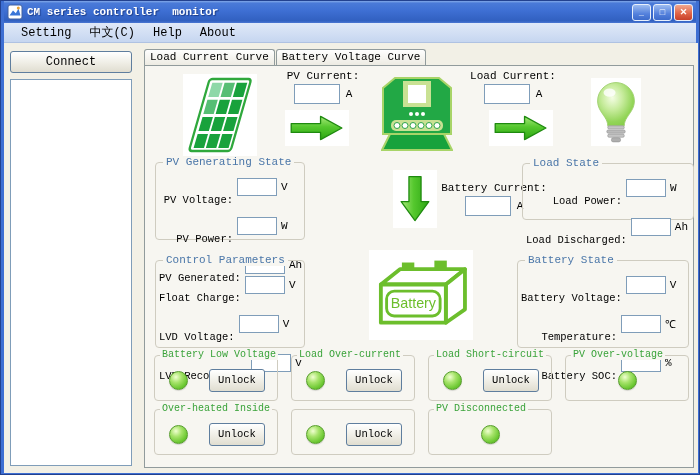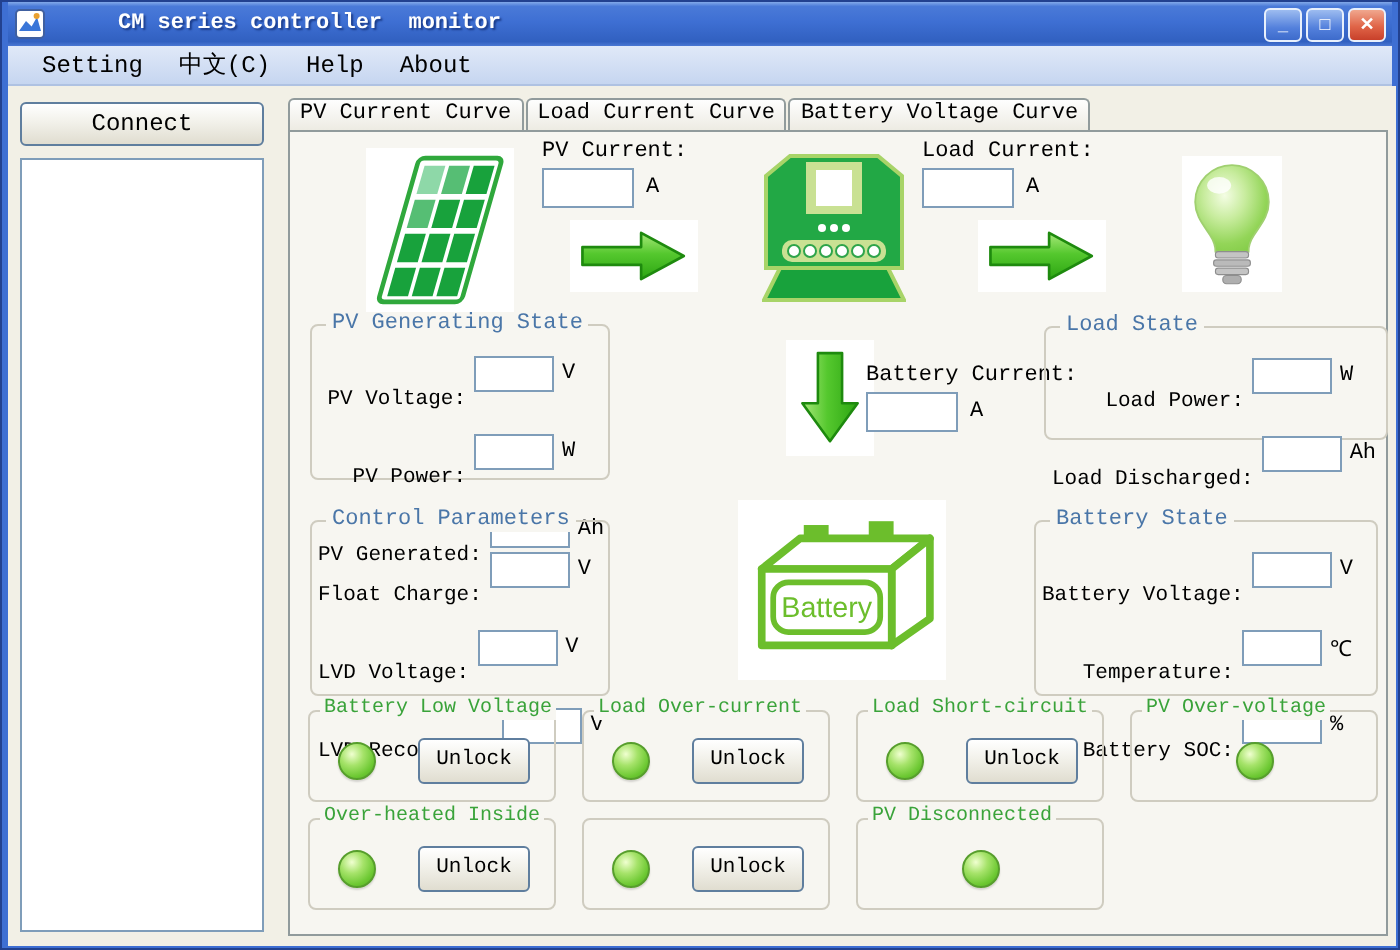--- a/index.html
+++ b/index.html
@@ -3,21 +3,21 @@
 <meta charset="utf-8">
 <style>
   * { margin:0; padding:0; box-sizing:border-box; }
   body { background:#ffffff; font-family:"Liberation Mono","DejaVu Sans Mono",monospace; }
 
   .window { width:700px; height:475px; background:#3E6FD3; padding:0 3px 3px 3px; position:relative;
             border:1px solid #22418F; }
 
   
   .titlebar { height:22px; display:flex; align-items:center; padding:11px 3px;
-              background:linear-gradient(180deg,#82A9E9 0%,#4A7AD8 10%,#3E6FD3 45%,#3160C0 90%,#4A77D3 100%);gap:32px; }
+              background:linear-gradient(180deg,#82A9E9 0%,#4A7AD8 10%,#3E6FD3 45%,#3160C0 90%,#4A77D3 100%); }
   .title-icon { width:16px; height:16px; margin-right:4px; flex:0 0 auto; }
   .title-text { color:#ffffff; font-size:11px; font-weight:bold; white-space:pre;
                 text-shadow:1px 1px 1px #1B3C8A; flex:1; }
   .winbtns { display:flex; gap:2px; }
   .wbtn { width:19px; height:17px; border:1px solid #E8F0FC; border-radius:3px; color:#fff;
           font-size:9px; font-weight:bold; line-height:15px; text-align:center; cursor:default;
           font-family:"Liberation Sans",sans-serif; }
   .wbtn.min, .wbtn.max { background:linear-gradient(180deg,#9DBCF0,#5380DC 60%,#3D6BCB); }
   .wbtn.close { background:linear-gradient(180deg,#F0A78E,#E06548 55%,#C8402A); }
 
@@ -51,21 +51,21 @@
   .icon-card { position:absolute; background:#ffffff; display:flex; align-items:center; justify-content:center; }
   .card-solar      { left:38px;  top:8px;   width:74px;  height:82px; }
   .card-controller { left:236px; top:10px;  width:72px;  height:76px; background:transparent; }
   .card-bulb       { left:446px; top:12px;  width:50px;  height:68px; }
   .card-arrow1     { left:140px; top:44px;  width:64px;  height:36px; }
   .card-arrow2     { left:344px; top:44px;  width:64px;  height:36px; }
   .card-arrowdown  { left:248px; top:104px; width:44px;  height:58px; }
   .card-battery    { left:224px; top:184px; width:104px; height:90px; }
 
   
-  .cur-block { position:absolute; display:flex; flex-direction:column; align-items:flex-start; }
+  .cur-block { position:absolute; display:flex; flex-direction:column; align-items:center; }
   .cur-pv   { left:126px; top:4px;   width:104px; }
   .cur-load { left:316px; top:4px;   width:104px; }
   .cur-batt { left:288px; top:116px; width:122px; }
   .cur-label { font-size:11px; color:#000; white-space:nowrap; }
   .cur-row { display:flex; align-items:center; gap:6px; margin-top:2px; }
   .cur-input { width:46px; height:20px; border:1px solid #7F9DB9; background:#fff; font-size:11px; padding:0 2px; }
   .cur-unit { font-size:11px; color:#000; }
 
   
   .groupbox { position:absolute; border:1px solid #CFCCC0; border-radius:4px; }
@@ -120,21 +120,20 @@
       <span class="menu-item">Help</span>
       <span class="menu-item">About</span>
     </div>
 
   <div class="app-body">
 
     <button class="xp-btn connect-btn">Connect</button>
     <div class="listbox"></div>
 
     <div class="tab-strip">
-        <div class="tab">PV Current Curve</div>
         <div class="tab">Load Current Curve</div>
         <div class="tab">Battery Voltage Curve</div>
       </div>
 
     <div class="panel">
 
       <div class="icon-card card-solar">
         <svg width="70" height="80" viewBox="0 0 74 82">
           <g transform="translate(26,3) skewX(-16)">
             <rect x="0" y="0" width="44" height="76" rx="3" fill="#ffffff" stroke="#2FA83C" stroke-width="2.5"></rect>

